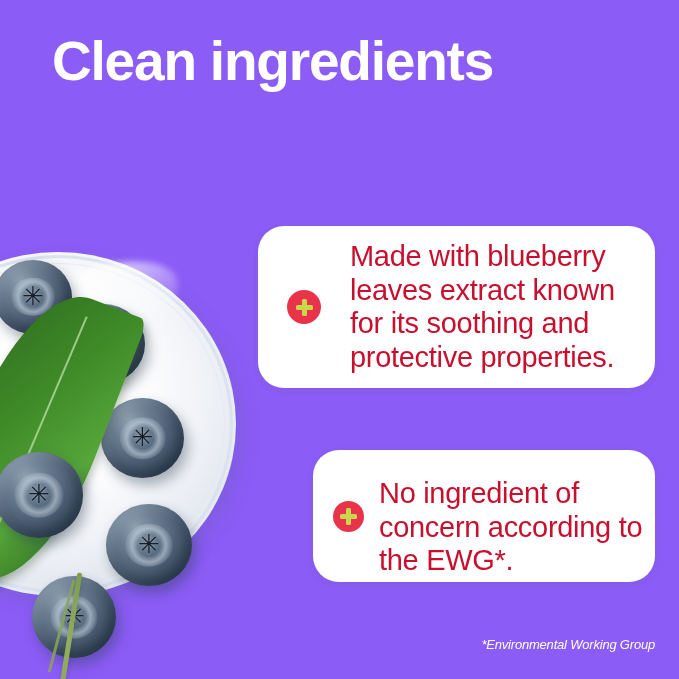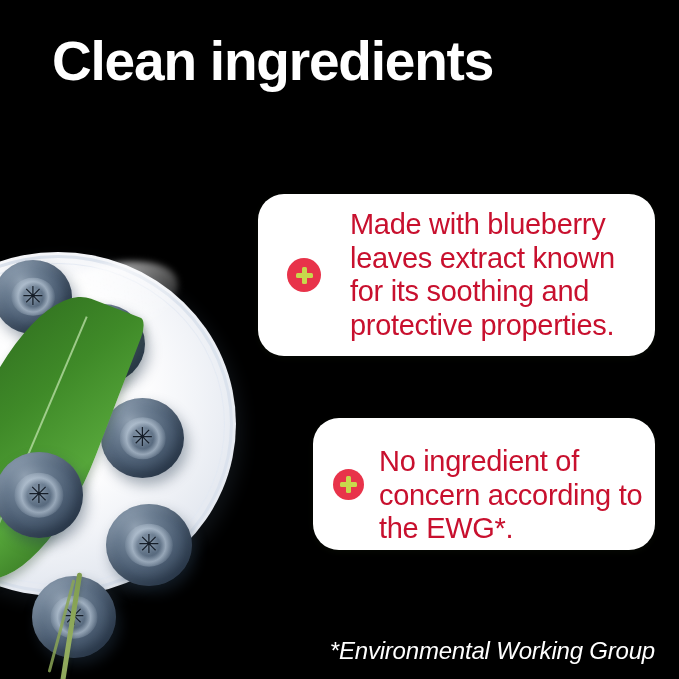--- a/index.html
+++ b/index.html
@@ -5,21 +5,21 @@
   html, body {
     margin: 0;
     padding: 0;
     background: #ffffff;
   }
   .canvas {
     position: relative;
     width: 679px;
     height: 679px;
     overflow: hidden;
-    background: #000000;
+    background: #8b5cf6;
     font-family: "Liberation Sans", sans-serif;
   }
 
   
   .page-title {
     position: absolute;
     left: 52px;
     top: 31px;
     font-size: 55px;
     font-weight: bold;
@@ -197,20 +197,21 @@
   .b6 { left: 115px; top: 200px; width: 88px; height: 86px; z-index: 4; }
 
   
   .card {
     position: absolute;
     background: #ffffff;
     border-radius: 26px;
     display: flex;
     align-items: center;
     box-shadow: 0 2px 7px rgba(70,100,40,0.10);
+    margin-top: 32px;
   }
   .card-1 {
     left: 258px;
     top: 194px;
     width: 397px;
     height: 162px;
   }
   .card-2 {
     left: 313px;
     top: 418px;
@@ -259,21 +260,21 @@
     left: 66px;
     top: 27px;
     width: 272px;
   }
 
   
   .footnote {
     position: absolute;
     right: 24px;
     top: 637px;
-    font-size: 24px;
+    font-size: 13px;
     font-style: italic;
     color: #ffffff;
     letter-spacing: -0.2px;
     white-space: nowrap;
   }
 </style>
 </head>
 <body>
 
 <div class="canvas">

